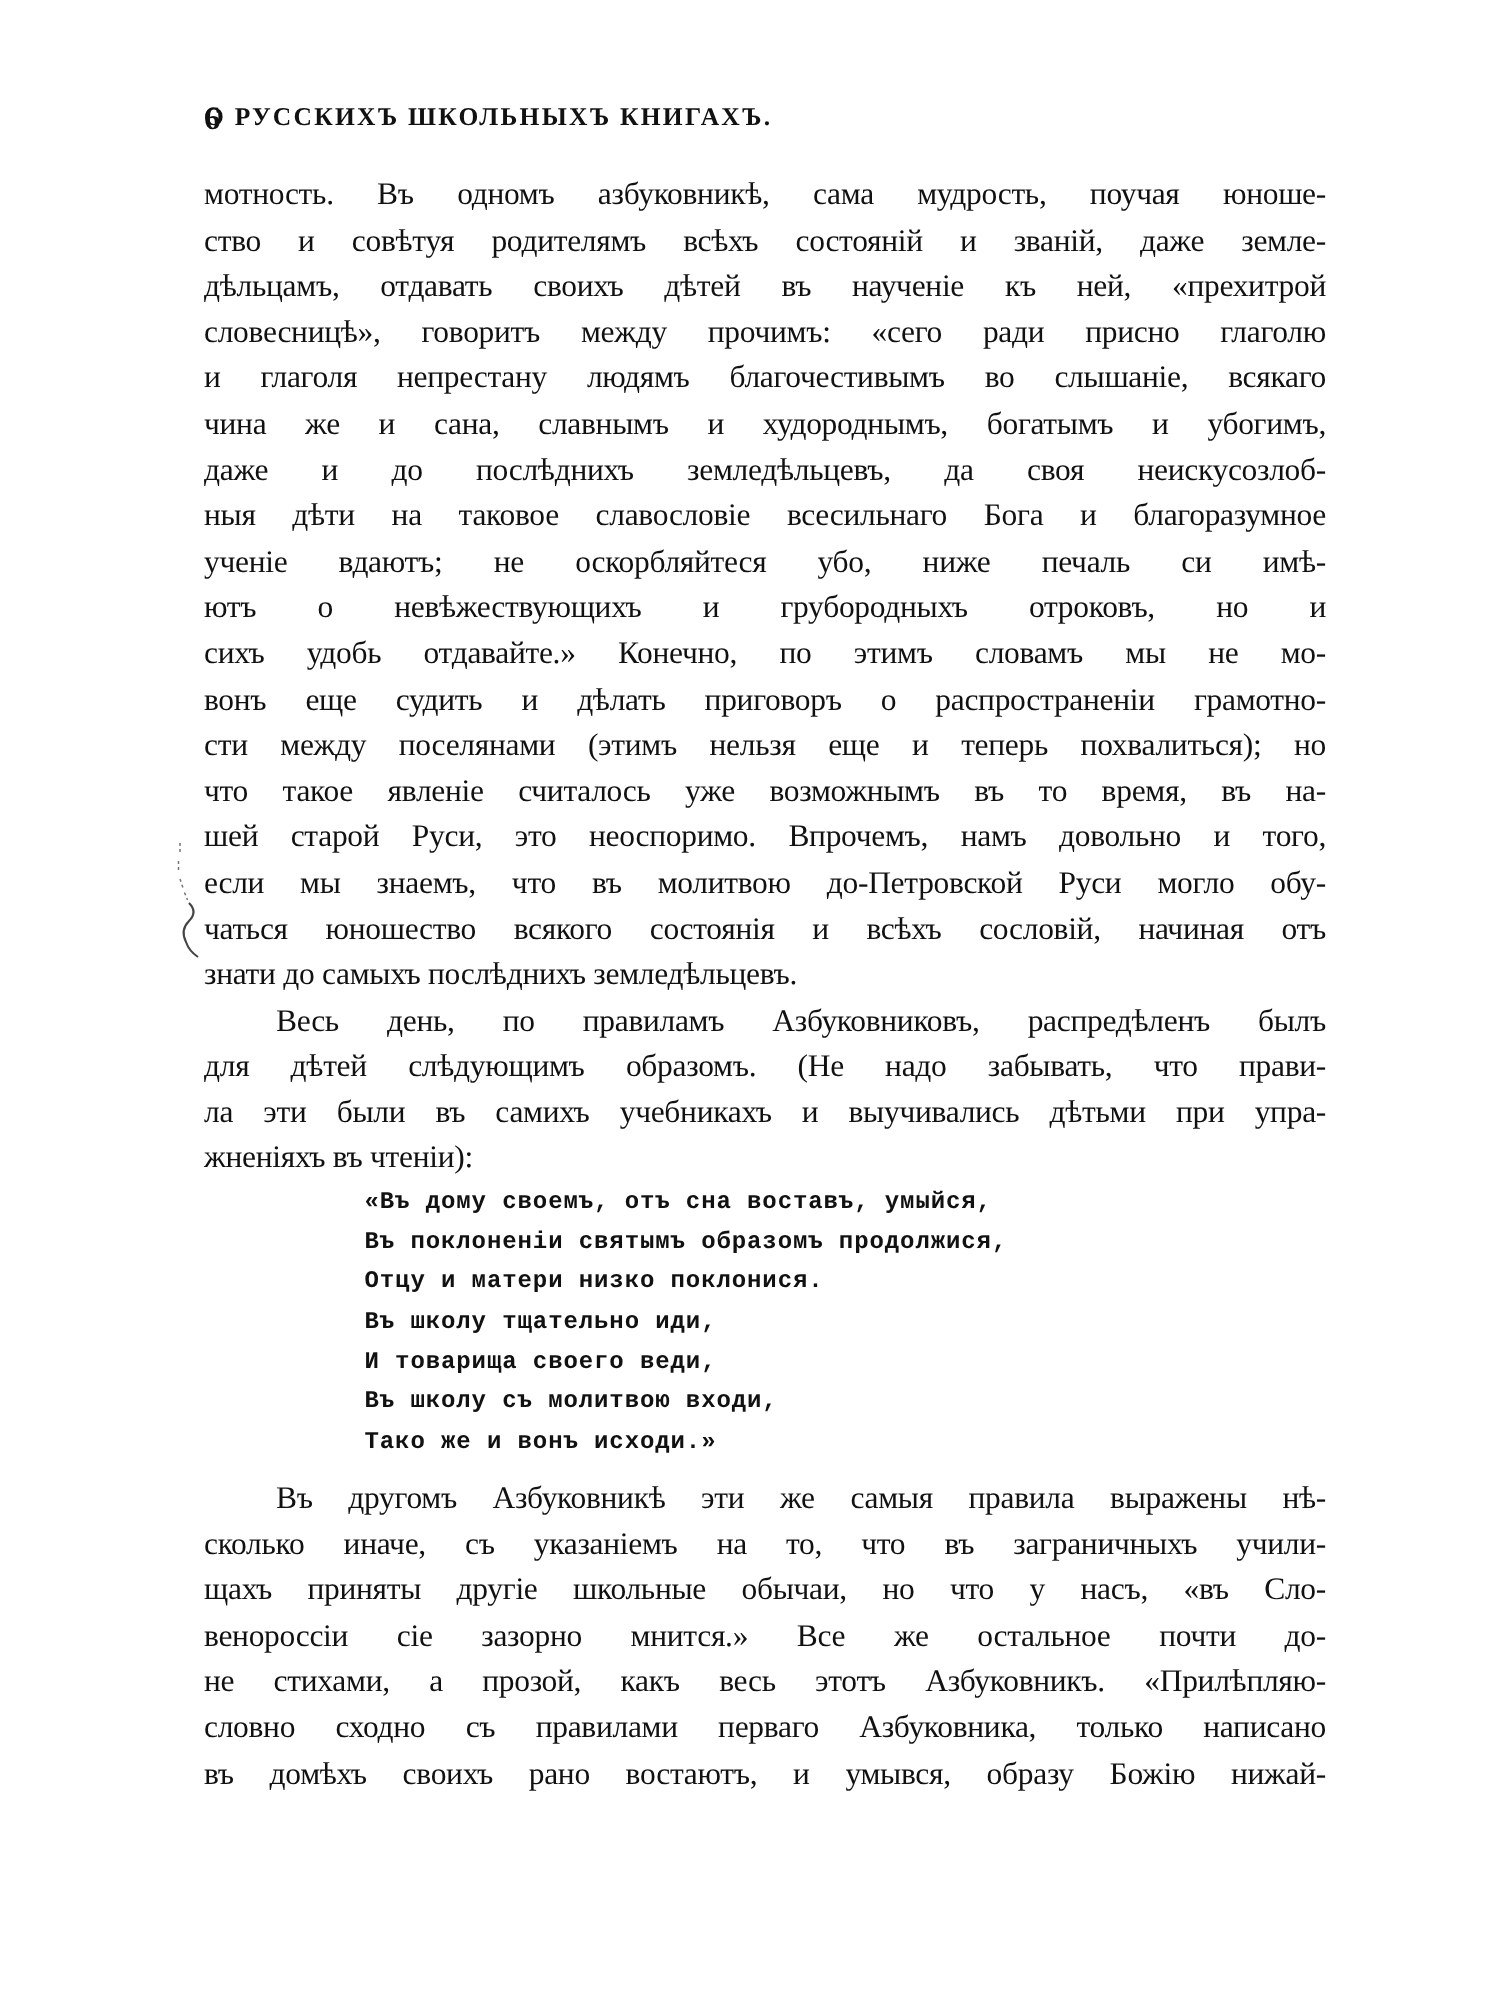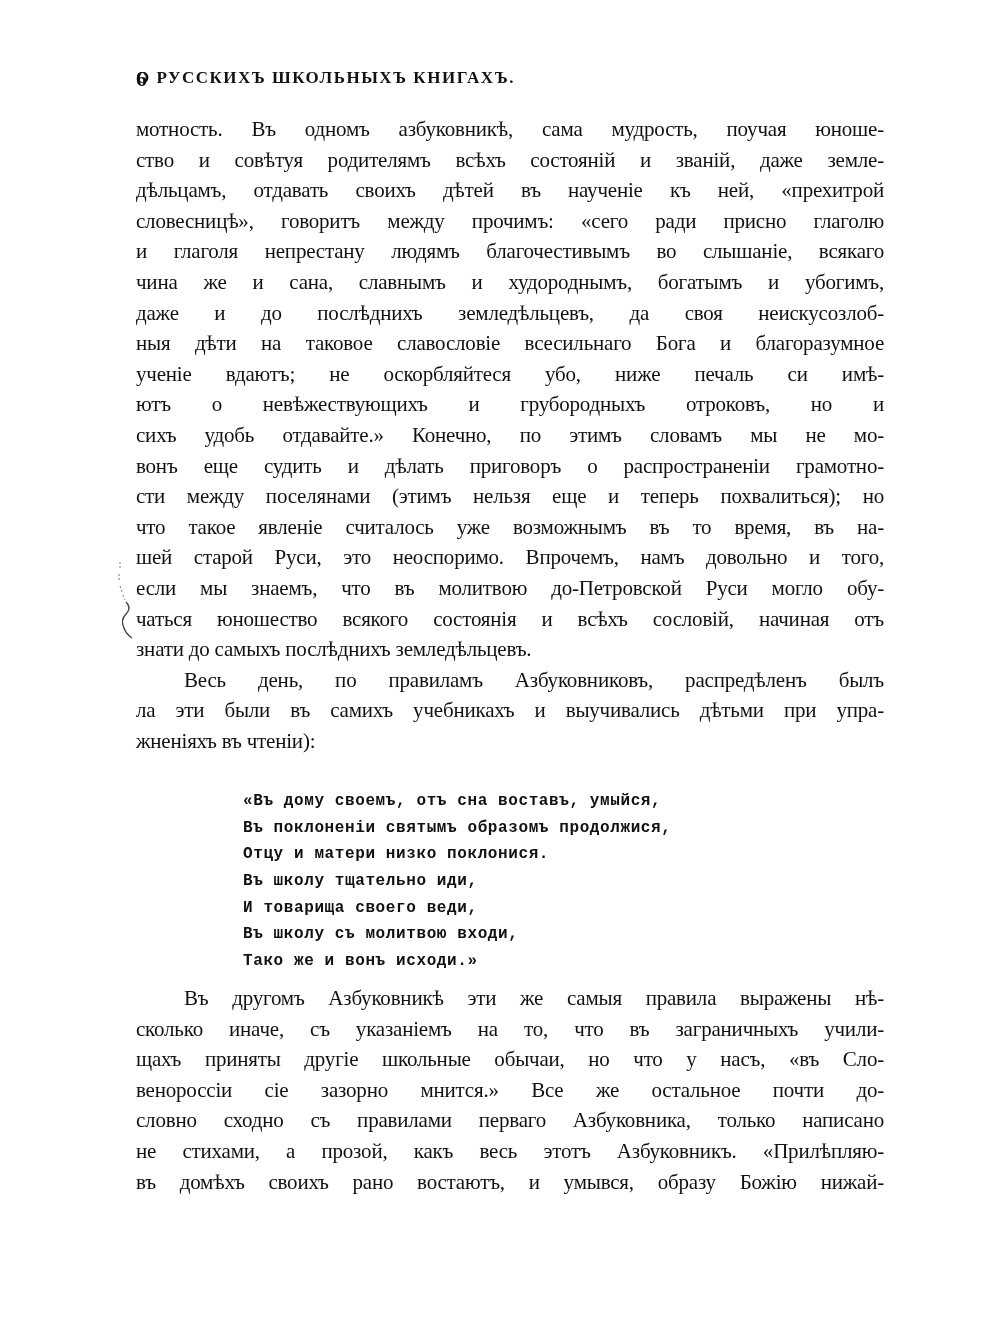--- a/index.html
+++ b/index.html
@@ -129,37 +129,38 @@
     <span class="line">сихъ удобь отдавайте.» Конечно, по этимъ словамъ мы не мо-</span>
     <span class="line">вонъ еще судить и дѣлать приговоръ о распространеніи грамотно-</span>
     <span class="line">сти между поселянами (этимъ нельзя еще и теперь похвалиться); но</span>
     <span class="line">что такое явленіе считалось уже возможнымъ въ то время, въ на-</span>
     <span class="line">шей старой Руси, это неоспоримо. Впрочемъ, намъ довольно и того,</span>
     <span class="line">если мы знаемъ, что въ молитвою до-Петровской Руси могло обу-</span>
     <span class="line">чаться юношество всякого состоянія и всѣхъ сословій, начиная отъ</span>
     <span class="line last">знати до самыхъ послѣднихъ земледѣльцевъ.</span>
 
     <span class="line indent">Весь день, по правиламъ Азбуковниковъ, распредѣленъ былъ</span>
+    <span class="line">для дѣтей слѣдующимъ образомъ. (Не надо забывать, что прави-</span>
     <span class="line">ла эти были въ самихъ учебникахъ и выучивались дѣтьми при упра-</span>
     <span class="line last">жненіяхъ въ чтеніи):</span>
   </div>
 
   <div class="verse">
     <span class="verse-line">«Въ дому своемъ, отъ сна воставъ, умыйся,</span>
     <span class="verse-line">Въ поклоненіи святымъ образомъ продолжися,</span>
     <span class="verse-line">Отцу и матери низко поклонися.</span>
     <span class="verse-line">Въ школу тщательно иди,</span>
     <span class="verse-line">И товарища своего веди,</span>
     <span class="verse-line">Въ школу съ молитвою входи,</span>
     <span class="verse-line">Тако же и вонъ исходи.»</span>
   </div>
 
   <div class="body-text-2">
     <span class="line indent">Въ другомъ Азбуковникѣ эти же самыя правила выражены нѣ-</span>
     <span class="line">сколько иначе, съ указаніемъ на то, что въ заграничныхъ учили-</span>
     <span class="line">щахъ приняты другіе школьные обычаи, но что у насъ, «въ Сло-</span>
     <span class="line">венороссіи сіе зазорно мнится.» Все же остальное почти до-</span>
+    <span class="line">не стихами, а прозой, какъ весь этотъ Азбуковникъ. «Прилѣпляю-</span>
     <span class="line">словно сходно съ правилами перваго Азбуковника, только написано</span>
-    <span class="line">не стихами, а прозой, какъ весь этотъ Азбуковникъ. «Прилѣпляю-</span>
     <span class="line">въ домѣхъ своихъ рано востаютъ, и умывся, образу Божію нижай-</span>
   </div>
 
 </div>
 
 </body></html>

